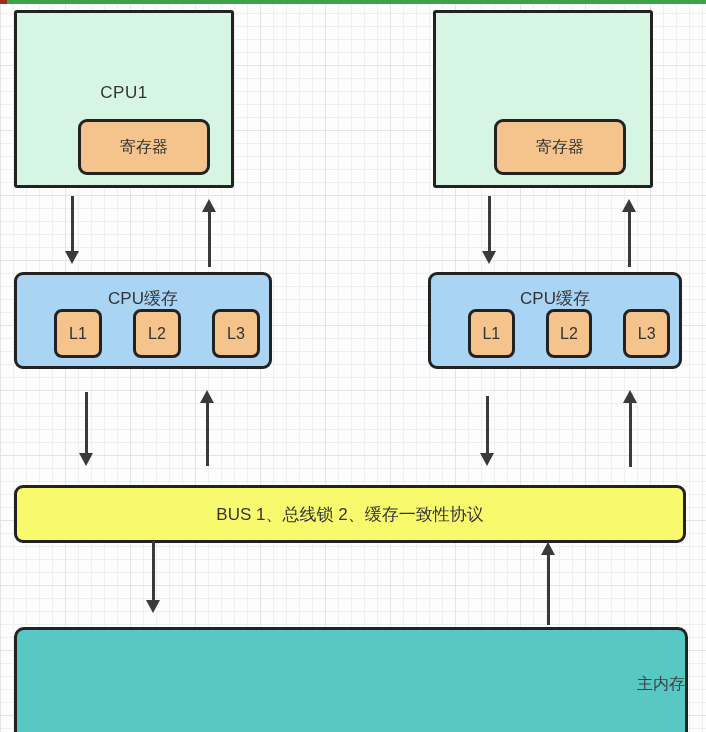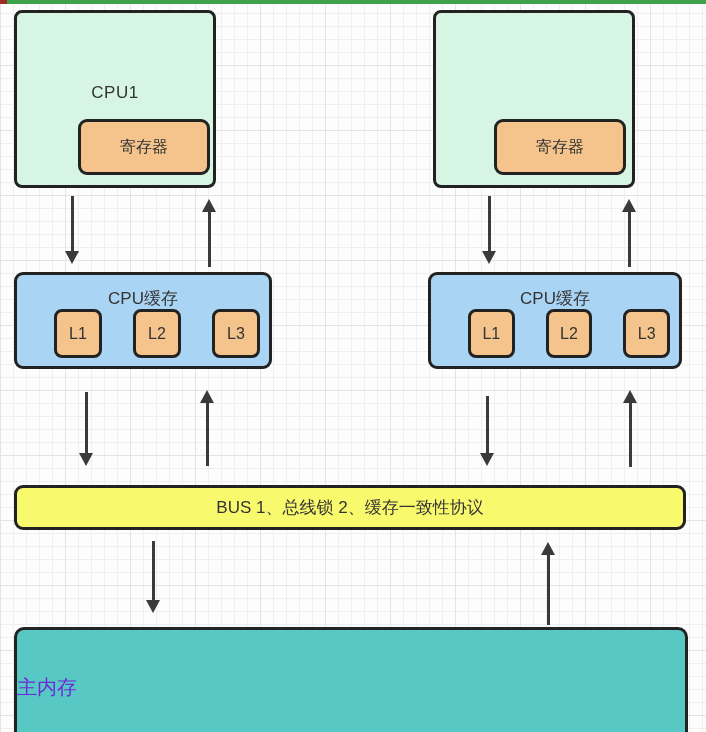--- a/index.html
+++ b/index.html
@@ -25,22 +25,22 @@
     background: #3da24a;
   }
   .top-corner {
     position: absolute; left: 0; top: 0; width: 7px; height: 4px;
     background: #9e2b25;
   }
 
   .box { position: absolute; border: 3px solid #222; }
 
   .cpu-box {
-    width: 202px; height: 178px; top: 10px;
-    background: #d6f5e2; border-radius: 8px;
+    width: 220px; height: 178px; top: 10px;
+    background: #d6f5e2; border-radius: 3px;
   }
   .cpu-label {
     position: absolute; top: 70px; left: 0; width: 100%;
     text-align: center; font-size: 17px; letter-spacing: .5px;
   }
   .register-box {
     position: absolute; top: 106px; width: 132px; height: 56px;
     background: #f4c48c; border: 3px solid #222; border-radius: 9px;
     display: flex; align-items: center; justify-content: center;
     font-size: 16px;
@@ -59,33 +59,33 @@
   }
   .level-box {
     flex: 1; height: 49px;
     background: #f4c48c; border: 3px solid #222; border-radius: 8px;
     display: flex; align-items: center; justify-content: center;
     font-size: 16px;
     margin-left: 28px;
   }
 
   .bus-box {
-    left: 14px; top: 485px; width: 672px; height: 45px;
+    left: 14px; top: 485px; width: 672px; height: 58px;
     background: #f9f96e; border-radius: 9px;
     display: flex; align-items: center; justify-content: center;
     font-size: 17px;
   }
 
   .memory-box {
     left: 14px; top: 627px; width: 674px; height: 130px;
     background: #57c8c4; border-radius: 10px;
   }
   .memory-label {
     position: absolute; top: 44px; left: 0; width: 100%;
-    text-align: left; font-size: 20px; color: #6d28d9;
+    text-align: right; font-size: 16px; color: #404040;
   }
 
   .arrow {
     position: absolute; width: 14px;
     display: flex; flex-direction: column; align-items: center;
   }
   .arrow .shaft { width: 3px; flex: 1; background: #3a3a3a; }
   .arrow .head {
     width: 0; height: 0;
     border-left: 7px solid transparent;

